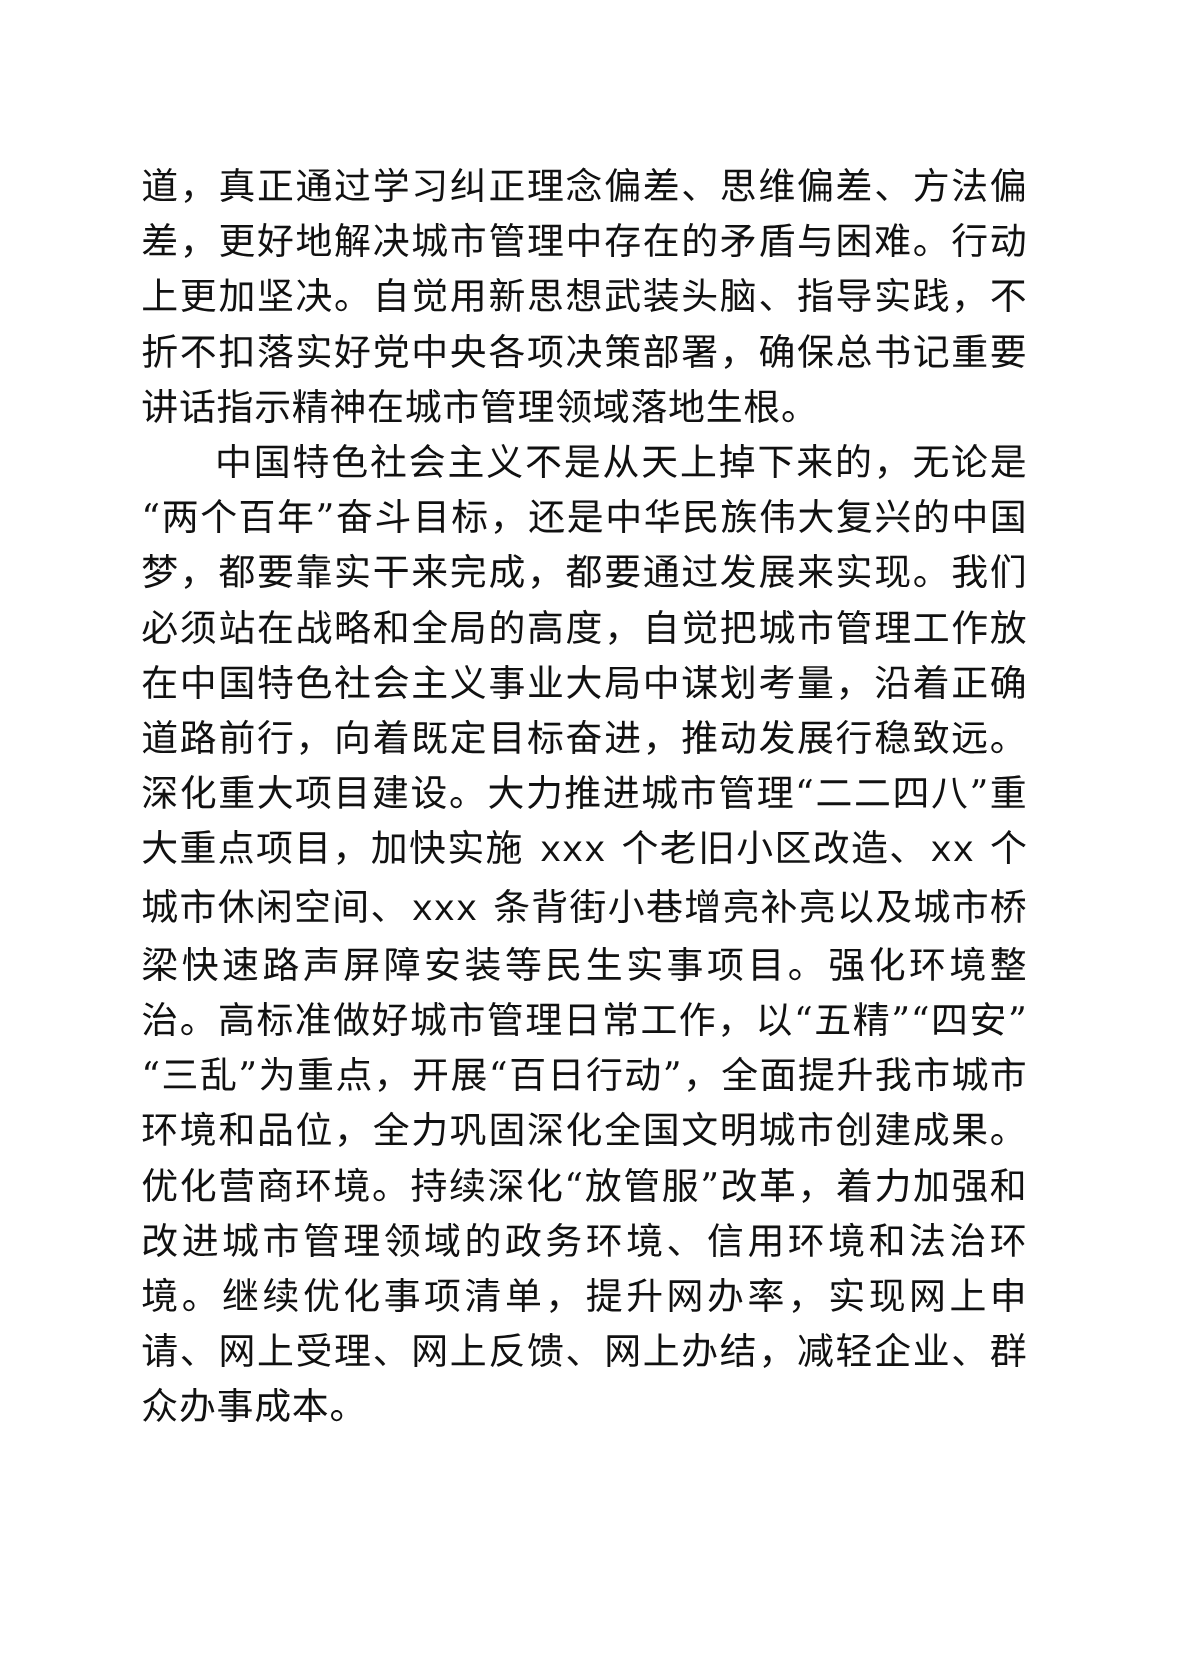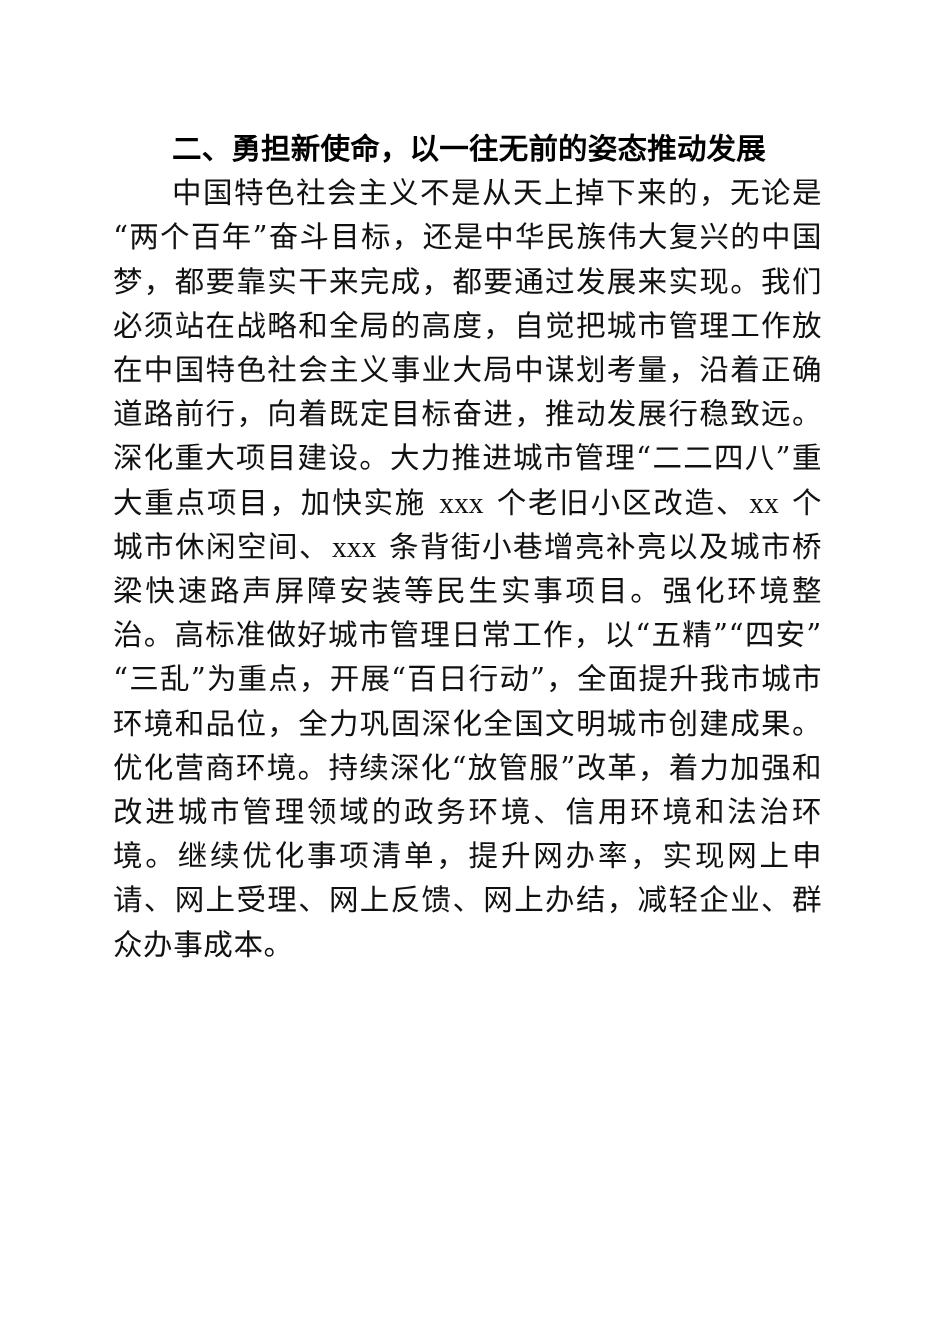--- a/index.html
+++ b/index.html
@@ -61,32 +61,32 @@
     letter-spacing: 0.2px;
     font-weight: 700;
     text-indent: 2em;
     text-align: left;
     color: #000000;
     white-space: nowrap;
   }
 
   
   .ph {
-    font-family: Liberation Serif, serif;
+    font-family: Liberation Mono, monospace;
     font-weight: 400;
     letter-spacing: 0;
     padding: 0 2px;
   }
 </style>
 </head>
 <body>
 
 <div class="page">
   <div class="doc-body">
 
+    <p class="para cont">道，真正通过学习纠正理念偏差、思维偏差、方法偏差，更好地解决城市管理中存在的矛盾与困难。行动上更加坚决。自觉用新思想武装头脑、指导实践，不折不扣落实好党中央各项决策部署，确保总书记重要讲话指示精神在城市管理领域落地生根。</p>
 
-    <h2 class="section-heading">二、勇担新使命，以一往无前的姿态推动发展</h2>
 
     <p class="para">中国特色社会主义不是从天上掉下来的，无论是“两个百年”奋斗目标，还是中华民族伟大复兴的中国梦，都要靠实干来完成，都要通过发展来实现。我们必须站在战略和全局的高度，自觉把城市管理工作放在中国特色社会主义事业大局中谋划考量，沿着正确道路前行，向着既定目标奋进，推动发展行稳致远。深化重大项目建设。大力推进城市管理“二二四八”重大重点项目，加快实施 <span class="ph">xxx</span> 个老旧小区改造、<span class="ph">xx</span> 个城市休闲空间、<span class="ph">xxx</span> 条背街小巷增亮补亮以及城市桥梁快速路声屏障安装等民生实事项目。强化环境整治。高标准做好城市管理日常工作，以“五精”“四安”“三乱”为重点，开展“百日行动”，全面提升我市城市环境和品位，全力巩固深化全国文明城市创建成果。优化营商环境。持续深化“放管服”改革，着力加强和改进城市管理领域的政务环境、信用环境和法治环境。继续优化事项清单，提升网办率，实现网上申请、网上受理、网上反馈、网上办结，减轻企业、群众办事成本。</p>
 
 
   </div>
 </div>
 
 </body></html>

